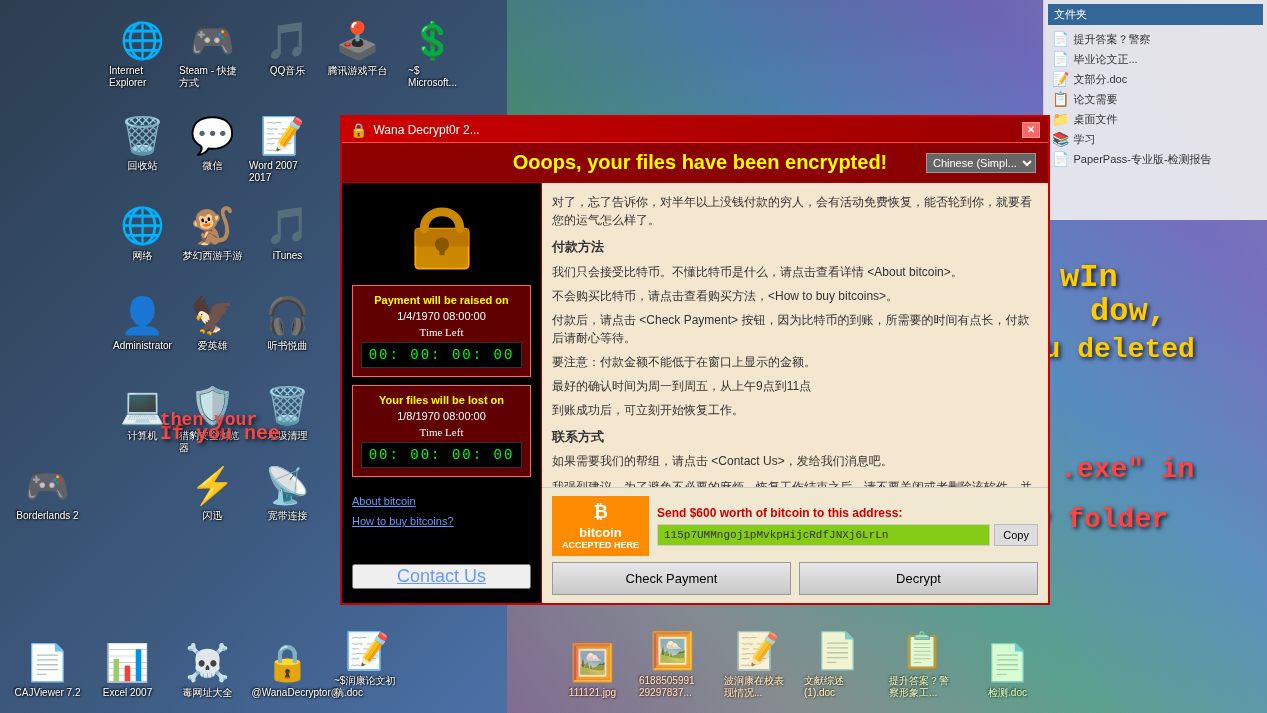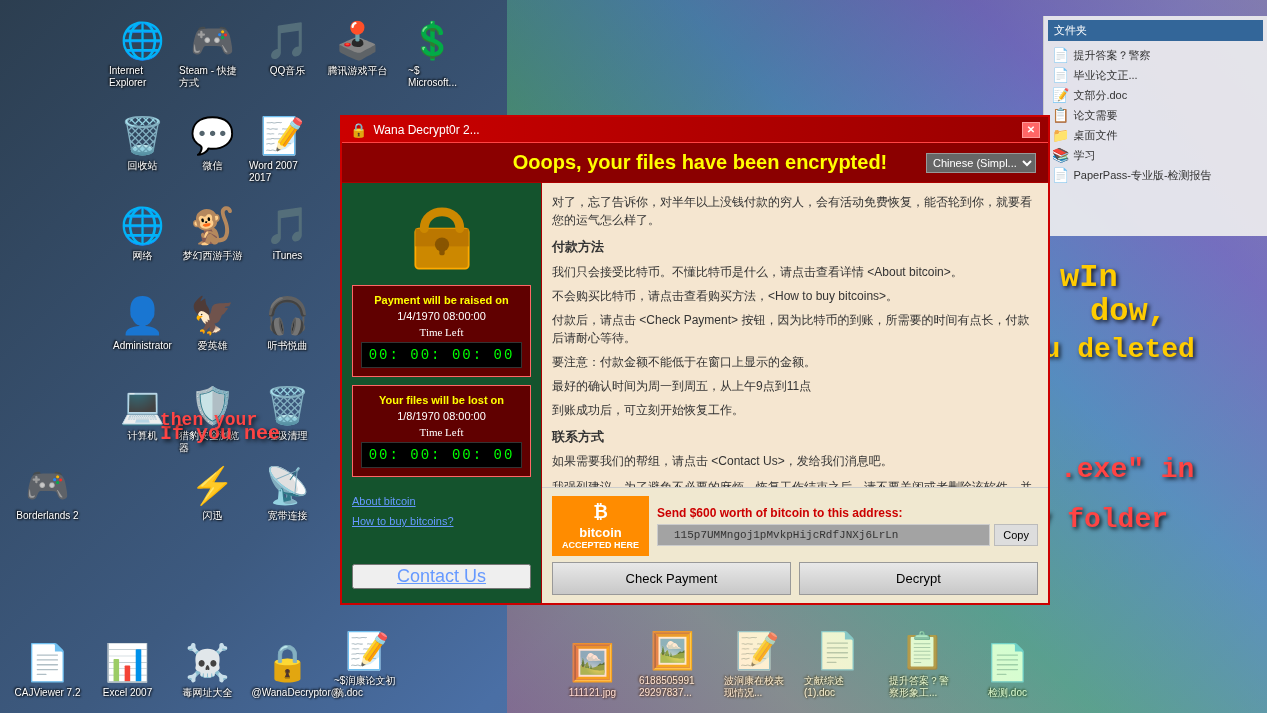--- a/index.html
+++ b/index.html
@@ -129,21 +129,21 @@
 
     .popup-body {
       display: flex;
       flex: 1;
       overflow: hidden;
     }
 
     
     .left-panel {
       width: 200px;
-      background: #14532d;
+      background: #000000;
       border-right: 1px solid #aa0000;
       display: flex;
       flex-direction: column;
       padding: 10px;
     }
 
     .lock-icon-container {
       display: flex;
       justify-content: center;
       margin-bottom: 12px;
@@ -293,23 +293,23 @@
       margin-bottom: 4px;
     }
 
     .address-row {
       display: flex;
       gap: 4px;
     }
 
     .address-input {
       flex: 1;
-      background: #a3a3a3;
+      background: #84cc16;
       border: 1px solid #ccc;
-      padding: 4px 16px;
+      padding: 4px 6px;
       font-size: 11px;
       font-family: 'Courier New', monospace;
       color: #333;
     }
 
     .copy-btn {
       background: #ddd;
       border: 1px solid #bbb;
       padding: 4px 8px;
       font-size: 11px;
@@ -338,21 +338,21 @@
       padding: 8px;
       font-size: 13px;
       cursor: pointer;
       text-align: center;
     }
 
     
     .file-manager-sidebar {
       position: absolute;
       right: 0;
-      top: 16px;
+      top: 0;
       width: 224px;
       height: 220px;
       background: rgba(240,240,240,0.9);
       border-left: 1px solid #ccc;
       z-index: 5;
       padding: 4px;
       margin-left: 40px;
     }
 
     .file-manager-title {

